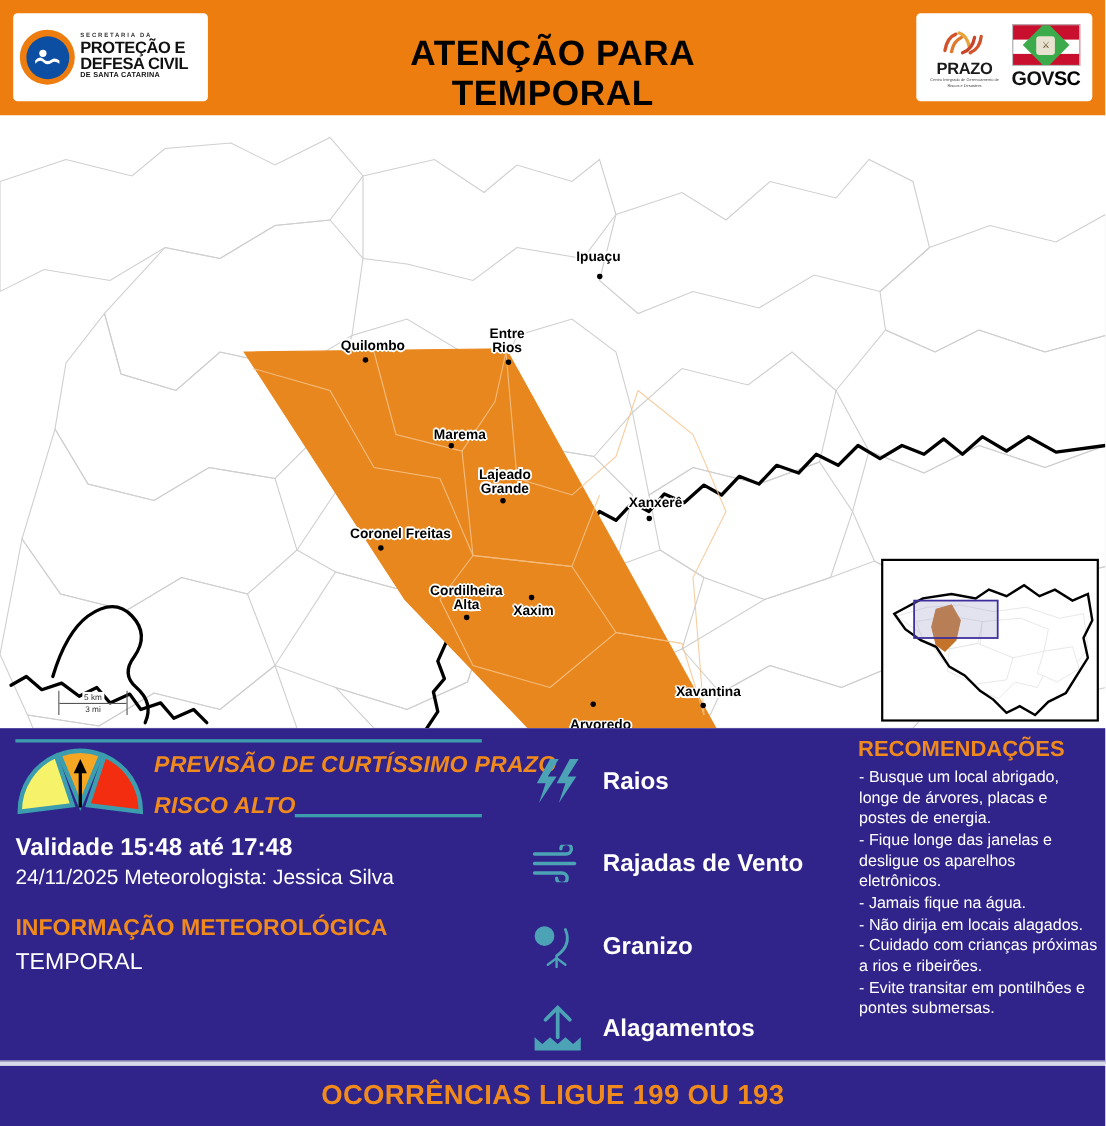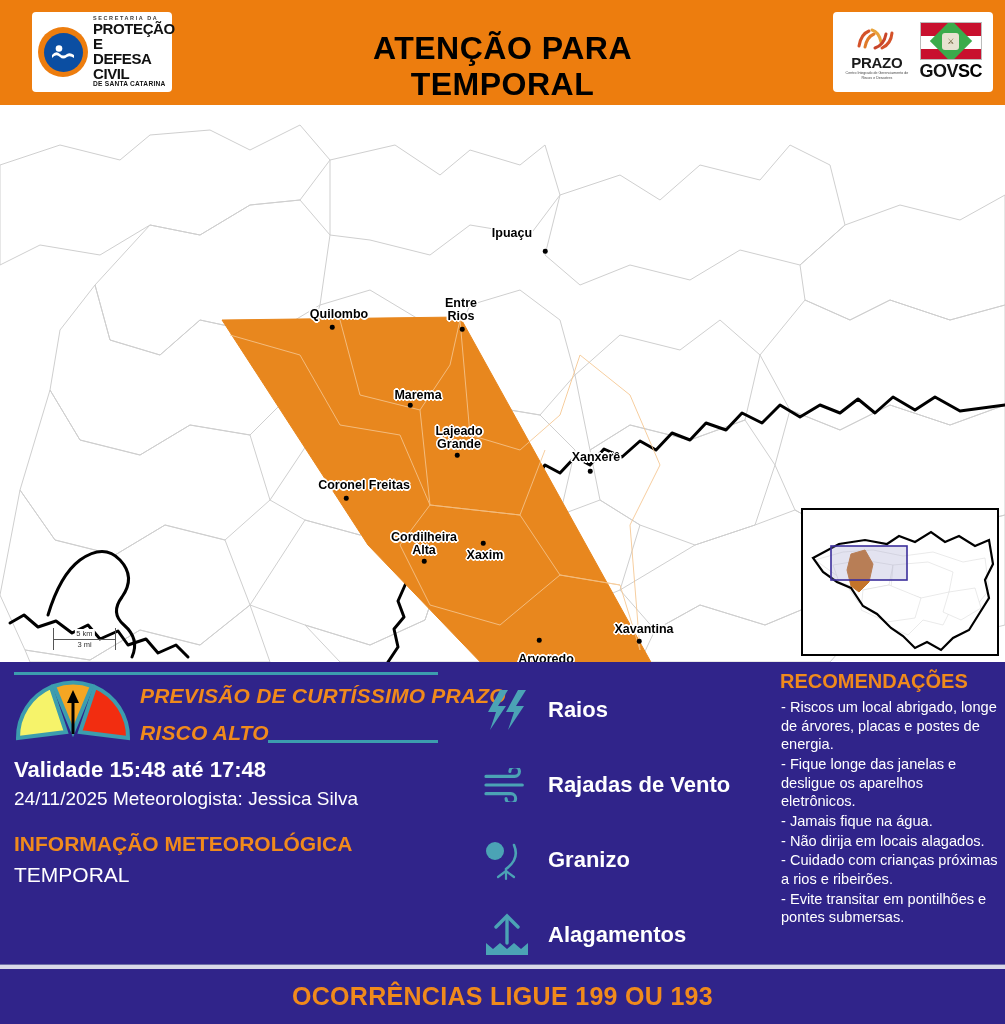--- a/index.html
+++ b/index.html
@@ -18,26 +18,25 @@
 
   
   .header {
     position: absolute; left: 0; top: 0;
     width: 1005px; height: 105px;
     background: #ED7D0E;
     display: flex; align-items: center;
   }
   .logo-box {
     position: absolute; left: 12px; top: 12px;
-    width: 140px; height: 80px;
+    width: 177px; height: 80px;
     background: #ffffff;
     border-radius: 4px;
     display: flex; align-items: center; gap: 5px;
     padding: 5px 6px;
-    margin-left: 20px;
   }
   .dc-seal {
     width: 50px; height: 50px; flex: 0 0 50px;
     border-radius: 50%;
     background: #ED7D0E;
     display: flex; align-items: center; justify-content: center;
   }
   .dc-seal-inner {
     width: 39px; height: 39px; border-radius: 50%;
     background: #0B4EA2;
@@ -316,21 +315,21 @@
         <path d="M340 215 L360 290 L420 305 L450 260 L460 215"></path>
         <path d="M460 215 L470 330 L520 345 L560 310 L580 250"></path>
         <path d="M420 305 L430 400 L520 410 L545 345"></path>
         <path d="M430 400 L520 410 L560 470 L620 480"></path>
         <path d="M500 520 L560 470 L620 480 L640 545"></path>
         <path d="M580 250 L630 290 L660 360 L630 420 L640 545"></path>
       </g>
     </svg>
 
     <div>
-      <div class="city-label" style="left:512px; top:122px;">Ipuaçu</div>
+      <div class="city-label" style="left:544px; top:122px;">Ipuaçu</div>
       <div class="city-dot" style="left:545px; top:146px;"></div>
 
       <div class="city-label" style="left:339px; top:203px;">Quilombo</div>
       <div class="city-dot" style="left:332px; top:222px;"></div>
 
       <div class="city-label" style="left:461px; top:192px;">Entre
 Rios</div>
       <div class="city-dot" style="left:462px; top:224px;"></div>
 
       <div class="city-label" style="left:418px; top:284px;">Marema</div>
@@ -457,21 +456,21 @@
           </g>
           <path d="M2 30 L2 42 L44 42 L44 30 L37 36 L30 30 L23 36 L16 30 L9 36 Z" fill="#4BA3B5"></path>
         </svg>
       </span>
       <span class="hz-label">Alagamentos</span>
     </div>
   </div>
 
   <div class="rec-title">RECOMENDAÇÕES</div>
   <div class="rec-list">
-    <div>- Riscos um local abrigado, longe de árvores, placas e postes de energia.</div>
+    <div>- Busque um local abrigado, longe de árvores, placas e postes de energia.</div>
     <div>- Fique longe das janelas e desligue os aparelhos eletrônicos.</div>
     <div>- Jamais fique na água.</div>
     <div>- Não dirija em locais alagados.</div>
     <div>- Cuidado com crianças próximas a rios e ribeirões.</div>
     <div>- Evite transitar em pontilhões e pontes submersas.</div>
   </div>
 
   <div class="footdiv"></div>
   <div class="footer">
     <span>OCORRÊNCIAS LIGUE 199 OU 193</span>

